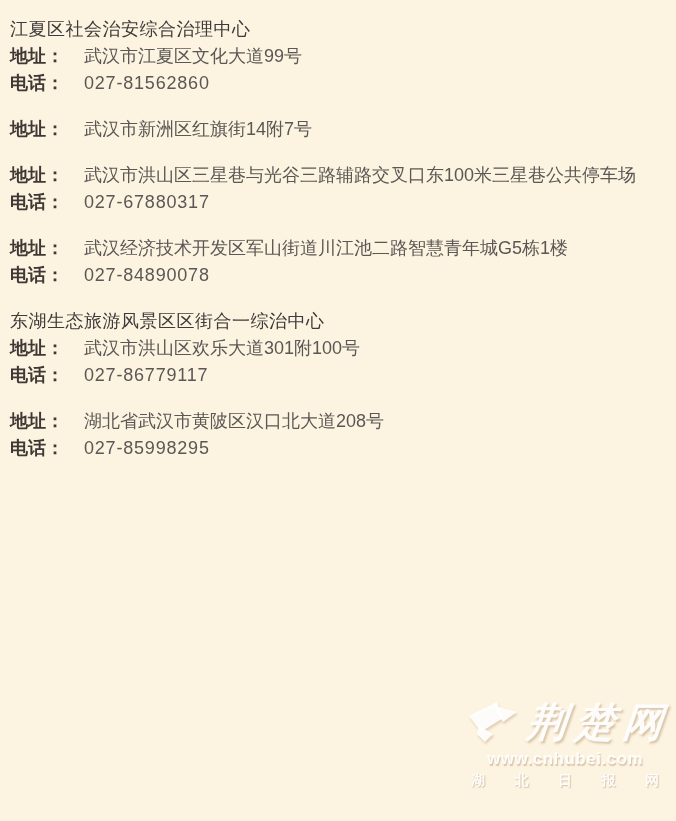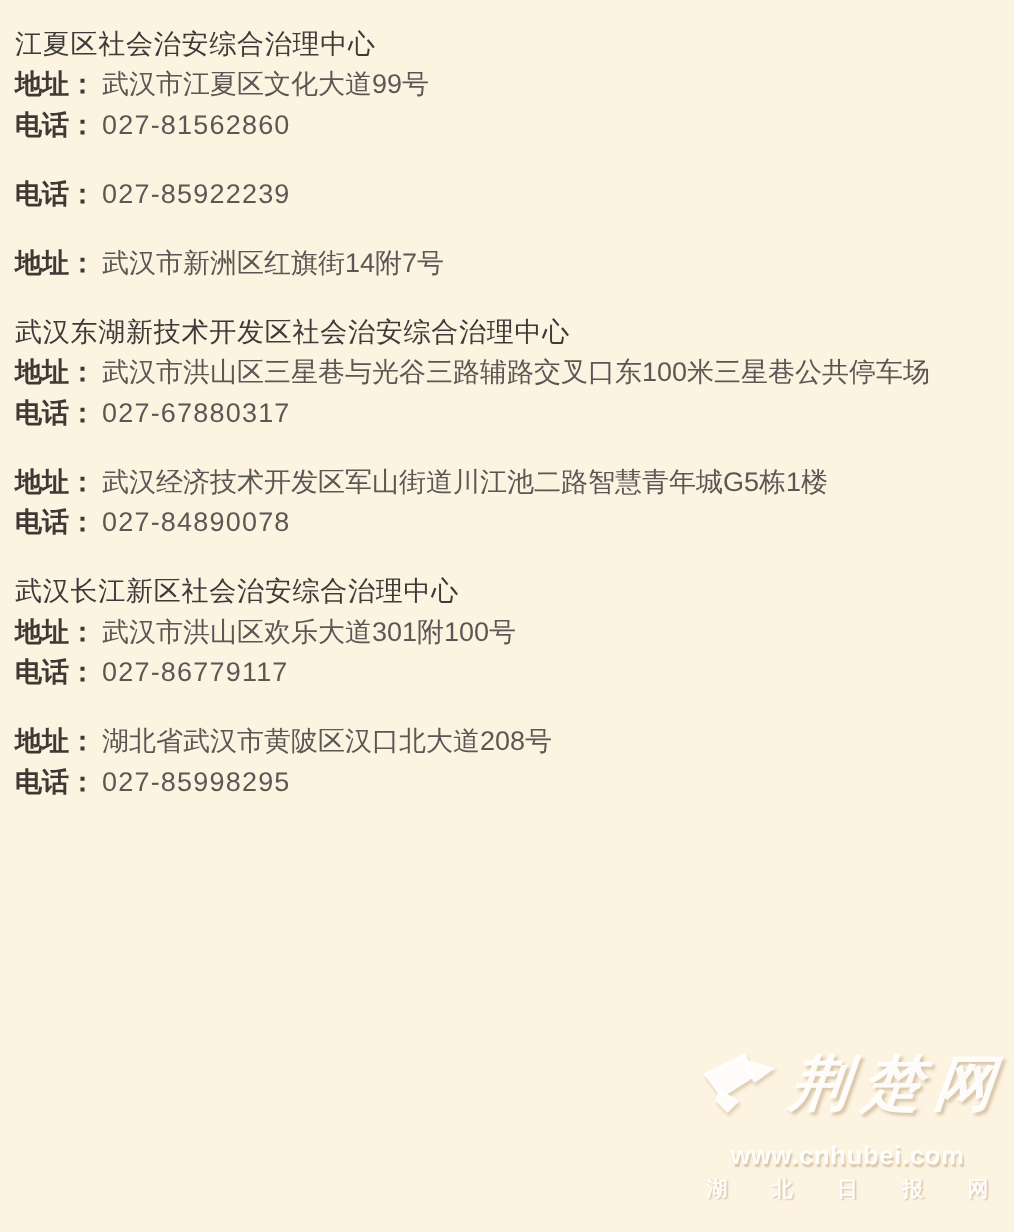--- a/index.html
+++ b/index.html
@@ -26,21 +26,21 @@
     font-weight: normal;
     color: #3e3a39;
     letter-spacing: 0.5px;
   }
   .info-row {
     color: #5b5755;
   }
   .info-label {
     font-weight: bold;
     color: #403835;
-    margin-right: 4px;
+    margin-right: 20px;
   }
   .phone-value {
     letter-spacing: 0.8px;
   }
   
   .watermark {
     position: absolute;
     top: 697px;
     right: 13px;
     width: 196px;
@@ -66,21 +66,21 @@
     font-size: 40px;
     letter-spacing: 8px;
     white-space: nowrap;
     text-shadow: 2px 2px 2px rgba(186, 156, 118, 0.5);
     transform: skewX(-6deg);
   }
   .wm-url {
     font-size: 17px;
     font-weight: bold;
     letter-spacing: 0.5px;
-    margin-top: 14px;
+    margin-top: 2px;
     text-shadow: 1px 2px 1px rgba(186, 156, 118, 0.5);
   }
   .wm-caption {
     display: flex;
     justify-content: space-between;
     padding: 0 4px;
     margin-top: 3px;
     font-size: 14px;
     font-weight: bold;
     text-shadow: 1px 1px 1px rgba(186, 156, 118, 0.5);
@@ -91,40 +91,38 @@
 
 <div class="directory">
   <div class="center-entry">
     <div class="center-name">江夏区社会治安综合治理中心</div>
     <div class="info-row"><span class="info-label">地址：</span><span>武汉市江夏区文化大道99号</span></div>
     <div class="info-row"><span class="info-label">电话：</span><span class="phone-value">027-81562860</span></div>
   </div>
 
 
   <div class="center-entry">
-    <div class="info-row"><span class="info-label">电话：</span><span class="phone-value">027-85922239</span></div>
   </div>
 
   <div class="center-entry">
     <div class="info-row"><span class="info-label">地址：</span><span>武汉市新洲区红旗街14附7号</span></div>
   </div>
 
   <div class="center-entry">
-    <div class="center-name">武汉东湖新技术开发区社会治安综合治理中心</div>
     <div class="info-row"><span class="info-label">地址：</span><span>武汉市洪山区三星巷与光谷三路辅路交叉口东100米三星巷公共停车场</span></div>
     <div class="info-row"><span class="info-label">电话：</span><span class="phone-value">027-67880317</span></div>
   </div>
 
   <div class="center-entry">
     <div class="info-row"><span class="info-label">地址：</span><span>武汉经济技术开发区军山街道川江池二路智慧青年城G5栋1楼</span></div>
     <div class="info-row"><span class="info-label">电话：</span><span class="phone-value">027-84890078</span></div>
   </div>
 
   <div class="center-entry">
-    <div class="center-name">武汉长江新区社会治安综合治理中心</div>
+    <div class="center-name">东湖生态旅游风景区区街合一综治中心</div>
     <div class="info-row"><span class="info-label">地址：</span><span>武汉市洪山区欢乐大道301附100号</span></div>
     <div class="info-row"><span class="info-label">电话：</span><span class="phone-value">027-86779117</span></div>
   </div>
 
   <div class="center-entry">
     <div class="info-row"><span class="info-label">地址：</span><span>湖北省武汉市黄陂区汉口北大道208号</span></div>
     <div class="info-row"><span class="info-label">电话：</span><span class="phone-value">027-85998295</span></div>
   </div>
 </div>
 

